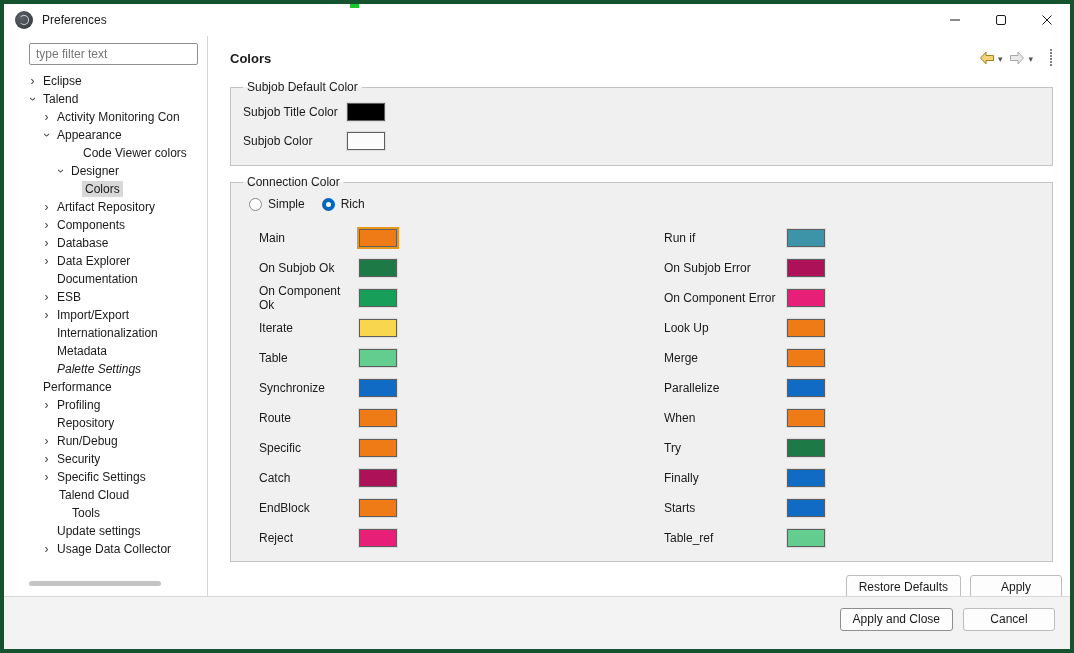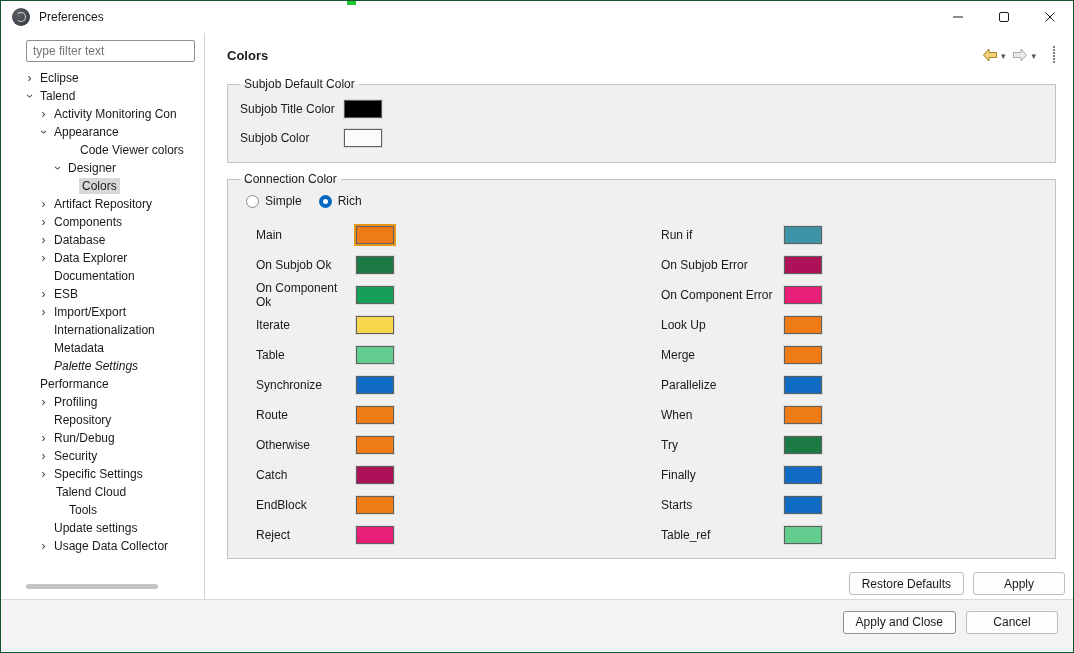--- a/index.html
+++ b/index.html
@@ -1,19 +1,19 @@
 <!DOCTYPE html>
 <html style="--accent: #0067c0; --focus: #e8971e;"><head>
 <meta charset="utf-8">
 <style>
   :root { --accent:#0067c0; --focus:#e8971e; }
   * { box-sizing:border-box; }
   html,body { margin:0; padding:0; }
   body { width:1074px; height:653px; font-family:"Liberation Sans",sans-serif; font-size:12px; color:#1a1a1a; background:#fff; }
-  .window { width:1074px; height:653px; background:#fff; border:1px solid #14532d; display:flex; flex-direction:column; position:relative; overflow:hidden; }
+  .window { width:1074px; height:653px; background:#fff; border:4px solid #14532d; display:flex; flex-direction:column; position:relative; overflow:hidden; }
   .artifact { position:absolute; top:0; left:346px; width:9px; height:4px; background:#1cc62c; z-index:5; }
 
   
   .titlebar { height:32px; flex:0 0 32px; display:flex; align-items:center; padding-left:11px; background:#fff; }
   .app-icon { width:18px; height:18px; border-radius:50%; background:radial-gradient(circle at 35% 35%, #5c6268, #2f3438); margin-right:9px; position:relative; flex:0 0 18px; }
   .app-icon::after { content:""; position:absolute; left:4px; top:4px; width:8px; height:8px; border-radius:50%; border:1.5px solid #cfd3d6; border-left-color:transparent; }
   .win-title { font-size:12px; }
   .win-controls { margin-left:auto; display:flex; height:32px; }
   .win-btn { width:46px; height:32px; display:flex; align-items:center; justify-content:center; cursor:default; }
   .win-btn svg { display:block; }
@@ -294,21 +294,21 @@
               </div>
               <div class="color-row">
                 <span class="crow-lbl">Synchronize</span>
                 <button class="swatch" style="background: rgb(15, 107, 196);"></button>
               </div>
               <div class="color-row">
                 <span class="crow-lbl">Route</span>
                 <button class="swatch" style="background: rgb(238, 123, 22);"></button>
               </div>
               <div class="color-row">
-                <span class="crow-lbl">Otherwise</span>
+                <span class="crow-lbl">Specific</span>
                 <button class="swatch" style="background: rgb(238, 123, 22);"></button>
               </div>
               <div class="color-row">
                 <span class="crow-lbl">Catch</span>
                 <button class="swatch" style="background: rgb(173, 17, 87);"></button>
               </div>
               <div class="color-row">
                 <span class="crow-lbl">EndBlock</span>
                 <button class="swatch" style="background: rgb(238, 123, 22);"></button>
               </div>

